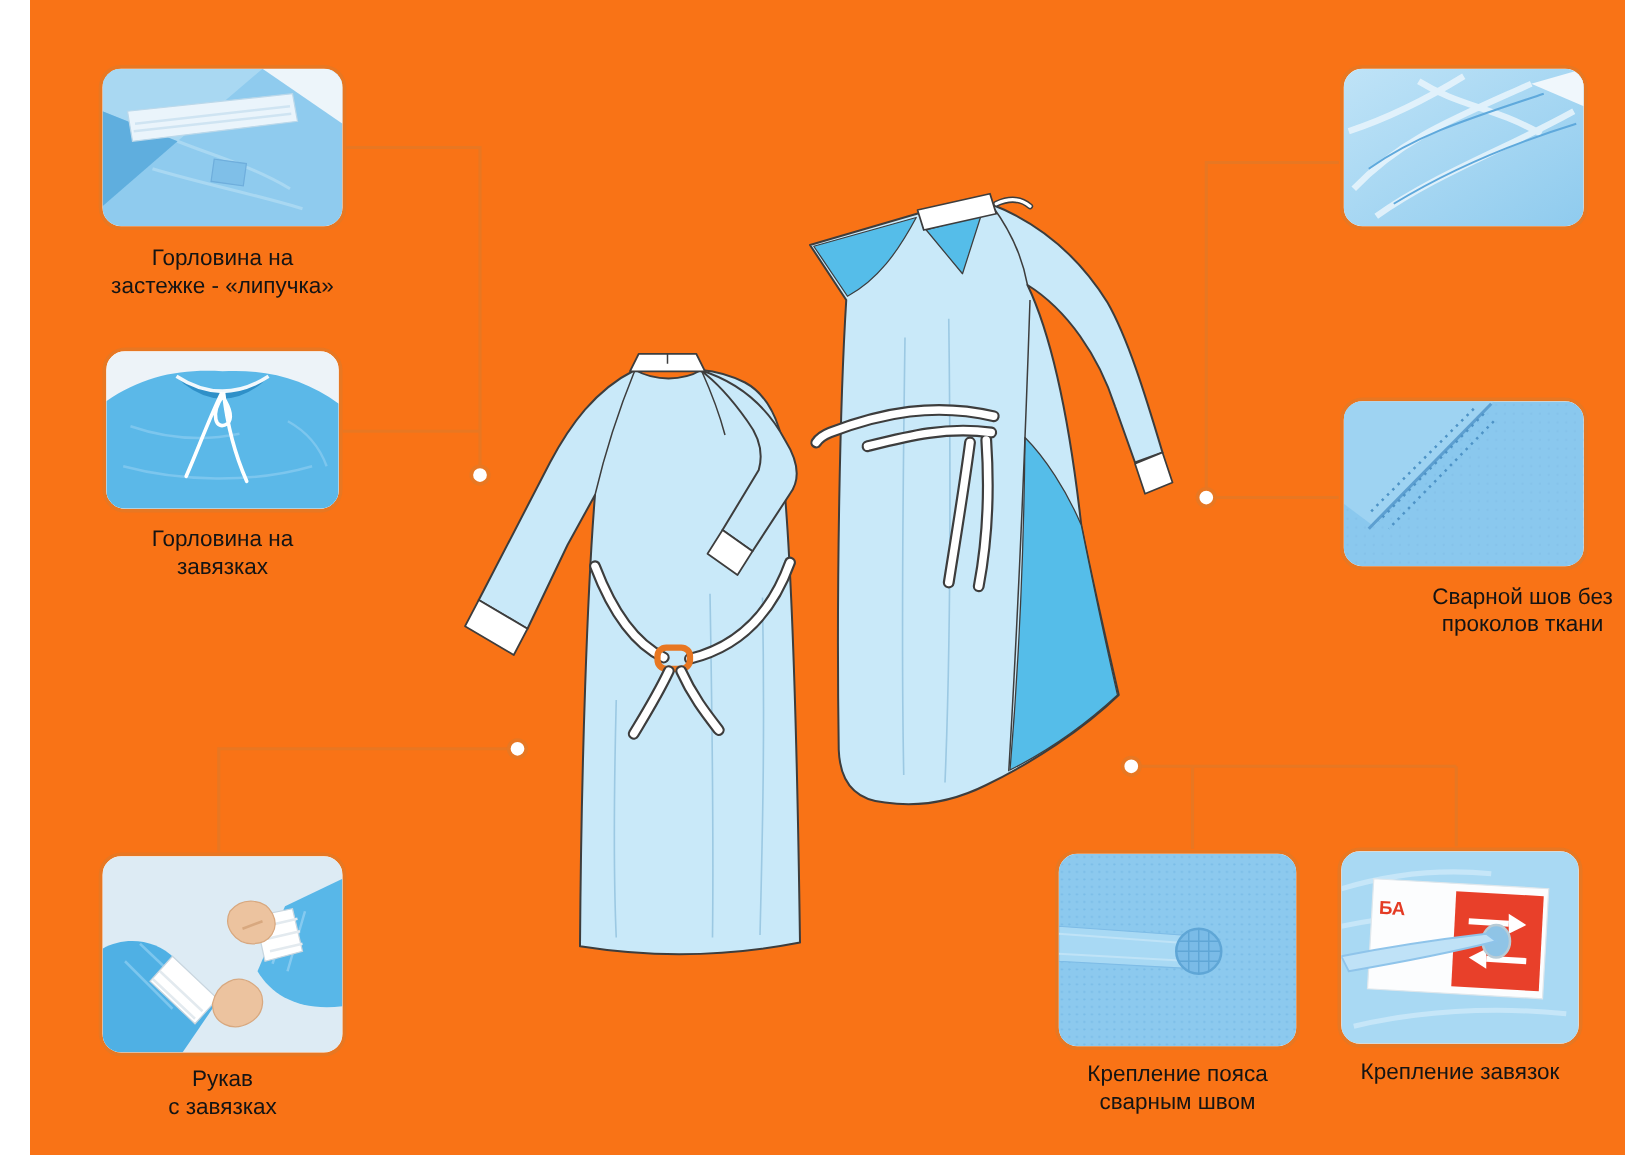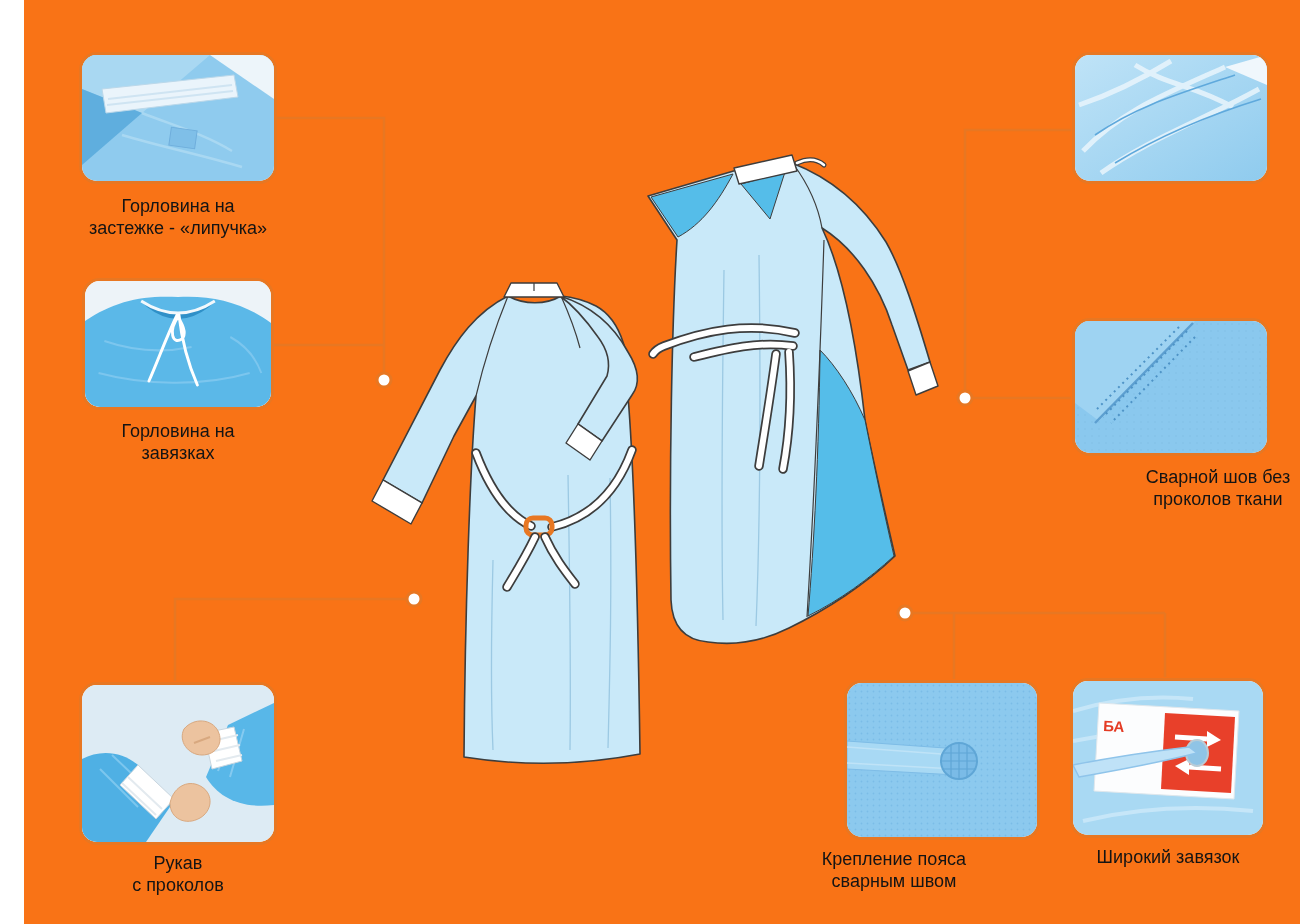--- a/index.html
+++ b/index.html
@@ -156,21 +156,21 @@
       <path d="M88,118 C92,100 108,94 120,102 C132,110 130,126 118,133 C104,141 88,134 88,118 Z" fill="#ECC39F" stroke="#D8A87F"></path>
       <path d="M192,18 L192,120 C158,124 136,112 124,92 L146,40 Z" fill="#58B7E8"></path>
       <path d="M150,46 L136,86 M162,44 L148,92" stroke="#85CAF0" stroke-width="2"></path>
       <polygon points="122,48 152,42 160,76 130,84" fill="#FFFFFF" stroke="#C9D6DF"></polygon>
       <path d="M130,56 L156,50 M132,66 L158,60 M134,76 L160,70" stroke="#E3EAEF" stroke-width="2"></path>
       <path d="M102,44 C112,32 130,34 136,46 C142,58 134,70 120,70 C106,70 96,56 102,44 Z" fill="#ECC39F" stroke="#D8A87F"></path>
       <path d="M112,58 L128,52" stroke="#D8A87F" stroke-width="2"></path>
     </svg>
   </div>
   <div class="callout-label" style="left:39px;top:853px;width:230px;">Рукав
-с проколов</div>
+с завязках</div>
 
   <div class="callout-frame" style="left:1048px;top:52px;width:198px;height:132px;">
     <svg viewBox="0 0 192 126" preserveAspectRatio="none">
       <defs>
         <linearGradient id="gcrump" x1="0" y1="0" x2="1" y2="1">
           <stop offset="0" stop-color="#BFE3F7"></stop>
             <stop offset="1" stop-color="#8FCBEE"></stop>
         </linearGradient>
       </defs>
       <rect width="192" height="126" fill="url(#gcrump)"></rect>
@@ -212,33 +212,33 @@
       <rect width="190" height="154" fill="#8CC9EE"></rect>
       <rect width="190" height="154" fill="url(#dots6)"></rect>
       <polygon points="0,58 112,66 110,92 0,86" fill="#A8D9F4" stroke="#7EBCE6"></polygon>
       <path d="M0,64 L108,72 M0,80 L108,86" stroke="#BFE3F7" stroke-width="1.5"></path>
       <circle cx="112" cy="78" r="18" fill="#7ABBE7" stroke="#5FA6D6" stroke-width="2"></circle>
       <g clip-path="url(#c6)">
         <path d="M94,70 L130,70 M92,78 L132,78 M94,86 L130,86 M104,58 L104,98 M112,56 L112,100 M120,58 L120,98" stroke="#5FA6D6" stroke-width="1.2"></path>
       </g>
     </svg>
   </div>
-  <div class="callout-label" style="left:757px;top:849px;width:226px;">Крепление пояса
+  <div class="callout-label" style="left:805px;top:849px;width:226px;">Крепление пояса
 сварным швом</div>
 
   <div class="callout-frame" style="left:1046px;top:678px;width:196px;height:160px;">
     <svg viewBox="0 0 190 154" preserveAspectRatio="none">
       <rect width="190" height="154" fill="#A9D9F3"></rect>
       <path d="M0,30 C40,18 80,14 120,18 M0,60 C50,50 100,46 150,50 M10,140 C60,128 120,124 180,130" stroke="#C6E6F8" stroke-width="4" fill="none"></path>
       <polygon points="26,22 166,30 161,118 21,110" fill="#FCFDFE" stroke="#DFE7EC"></polygon>
       <text x="30" y="50" fill="#E43B24" font-size="15" font-weight="bold" transform="rotate(3 30 50)">БА</text>
       <polygon points="92,32 162,36 158,112 88,108" fill="#E8402A"></polygon>
       <path d="M102,56 L134,58" stroke="#fff" stroke-width="5"></path>
       <polygon points="134,50 148,59 134,66" fill="#fff"></polygon>
       <path d="M148,88 L116,86" stroke="#fff" stroke-width="5"></path>
       <polygon points="116,78 102,85 116,94" fill="#fff"></polygon>
       <ellipse cx="124" cy="72" rx="11" ry="13" fill="#8FC4E6" stroke="#B9CCD6" stroke-width="2"></ellipse>
       <path d="M0,84 C40,76 82,70 116,66 L124,72 C92,80 52,88 6,96 Z" fill="#BFE2F7" stroke="#8FC4EA" stroke-width="1.5"></path>
     </svg>
   </div>
-  <div class="callout-label" style="left:1031px;top:847px;width:226px;">Широкий завязок</div>
+  <div class="callout-label" style="left:1031px;top:847px;width:226px;">Крепление завязок</div>
 
 </div>
 
 </body></html>

